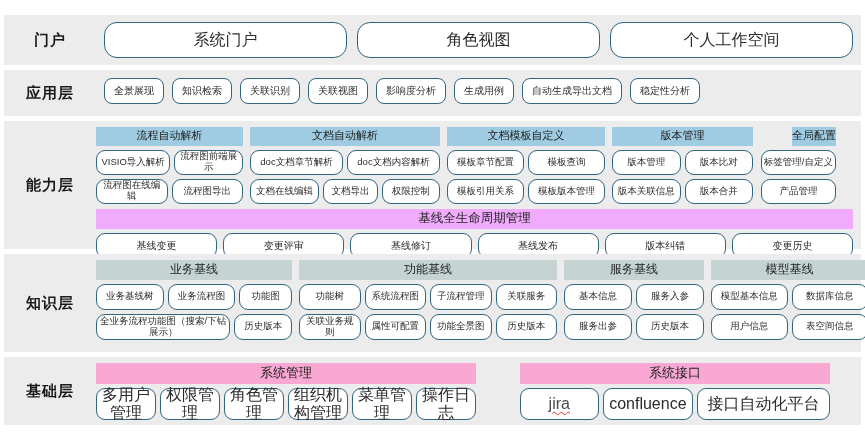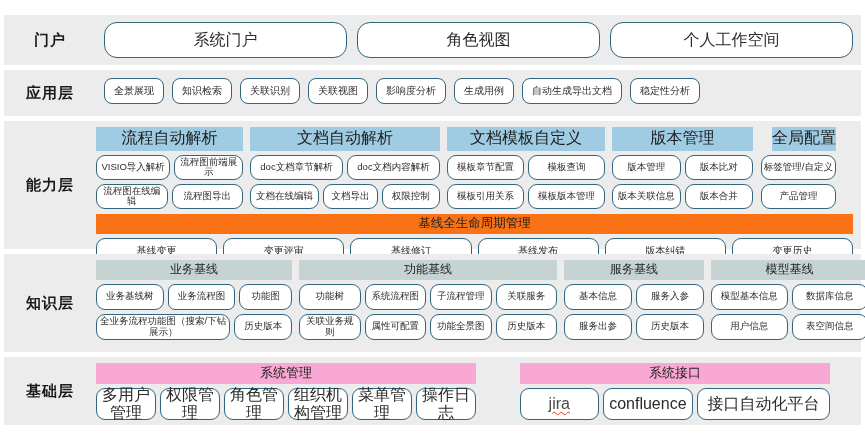--- a/index.html
+++ b/index.html
@@ -99,21 +99,21 @@
   }
   .cap-groups {
     display: flex;
     gap: 7px;
     align-items: flex-start;
   }
   .group { display: flex; flex-direction: column; gap: 4px; }
   .group-head {
     background: #9fcce2;
     text-align: center;
-    font-size: 16px;
+    font-size: 11px;
     color: #1d1d1d;
     padding: 3px 0 4px 0;
     line-height: 1.05;
     font-weight: normal;
   }
   .group-rows { display: flex; flex-direction: column; gap: 4px; }
   .group-row { display: flex; gap: 4px; }
   .group-row .pill { height: 25px; min-height: 25px; }
 
   
@@ -131,21 +131,21 @@
   .g-doc .r2 .pill:nth-child(1) { flex: 1 1 38%; }
   .g-doc .r2 .pill:nth-child(2) { flex: 1 1 30%; }
   .g-doc .r2 .pill:nth-child(3) { flex: 1 1 32%; }
 
   .g-tpl .r1 .pill, .g-tpl .r2 .pill { flex: 1 1 50%; }
   .g-ver .r1 .pill, .g-ver .r2 .pill { flex: 1 1 50%; }
   .g-global .r1 .pill, .g-global .r2 .pill { flex: 1 1 100%; }
 
   
   .lifecycle { display: flex; flex-direction: column; gap: 4px; }
-  .lifecycle .group-head { background: #f97316; font-size: 12.5px; }
+  .lifecycle .group-head { background: #f0abfc; font-size: 12.5px; }
   .lifecycle-row { display: flex; gap: 6px; }
   .lifecycle-row .pill {
     flex: 1 1 0;
     height: 25px;
     min-height: 25px;
     font-size: 10px;
     border-radius: 9px;
   }
 
   
@@ -158,21 +158,21 @@
     padding: 3px 0 4px 0;
   }
   .band-know .group-row .pill { height: 26px; min-height: 26px; font-size: 9.5px; }
 
   .g-biz   { width: 196px; }
   .g-func  { width: 258px; }
   .g-svc   { width: 140px; }
   .g-model { width: 157px; }
 
   .g-biz .r1 .pill:nth-child(1) { flex: 1 1 36%; }
-  .g-biz .r1 .pill:nth-child(2) { flex: 1 1 36%; border-radius: 7px; }
+  .g-biz .r1 .pill:nth-child(2) { flex: 1 1 36%; }
   .g-biz .r1 .pill:nth-child(3) { flex: 1 1 28%; }
   .g-biz .r2 .pill:nth-child(1) { flex: 1 1 70%; }
   .g-biz .r2 .pill:nth-child(2) { flex: 1 1 30%; }
 
   .g-func .r1 .pill, .g-func .r2 .pill { flex: 1 1 25%; }
   .g-svc  .r1 .pill, .g-svc  .r2 .pill { flex: 1 1 50%; }
   .g-model .r1 .pill, .g-model .r2 .pill { flex: 1 1 50%; }
 
   
   .band-base { height: 68px; }

